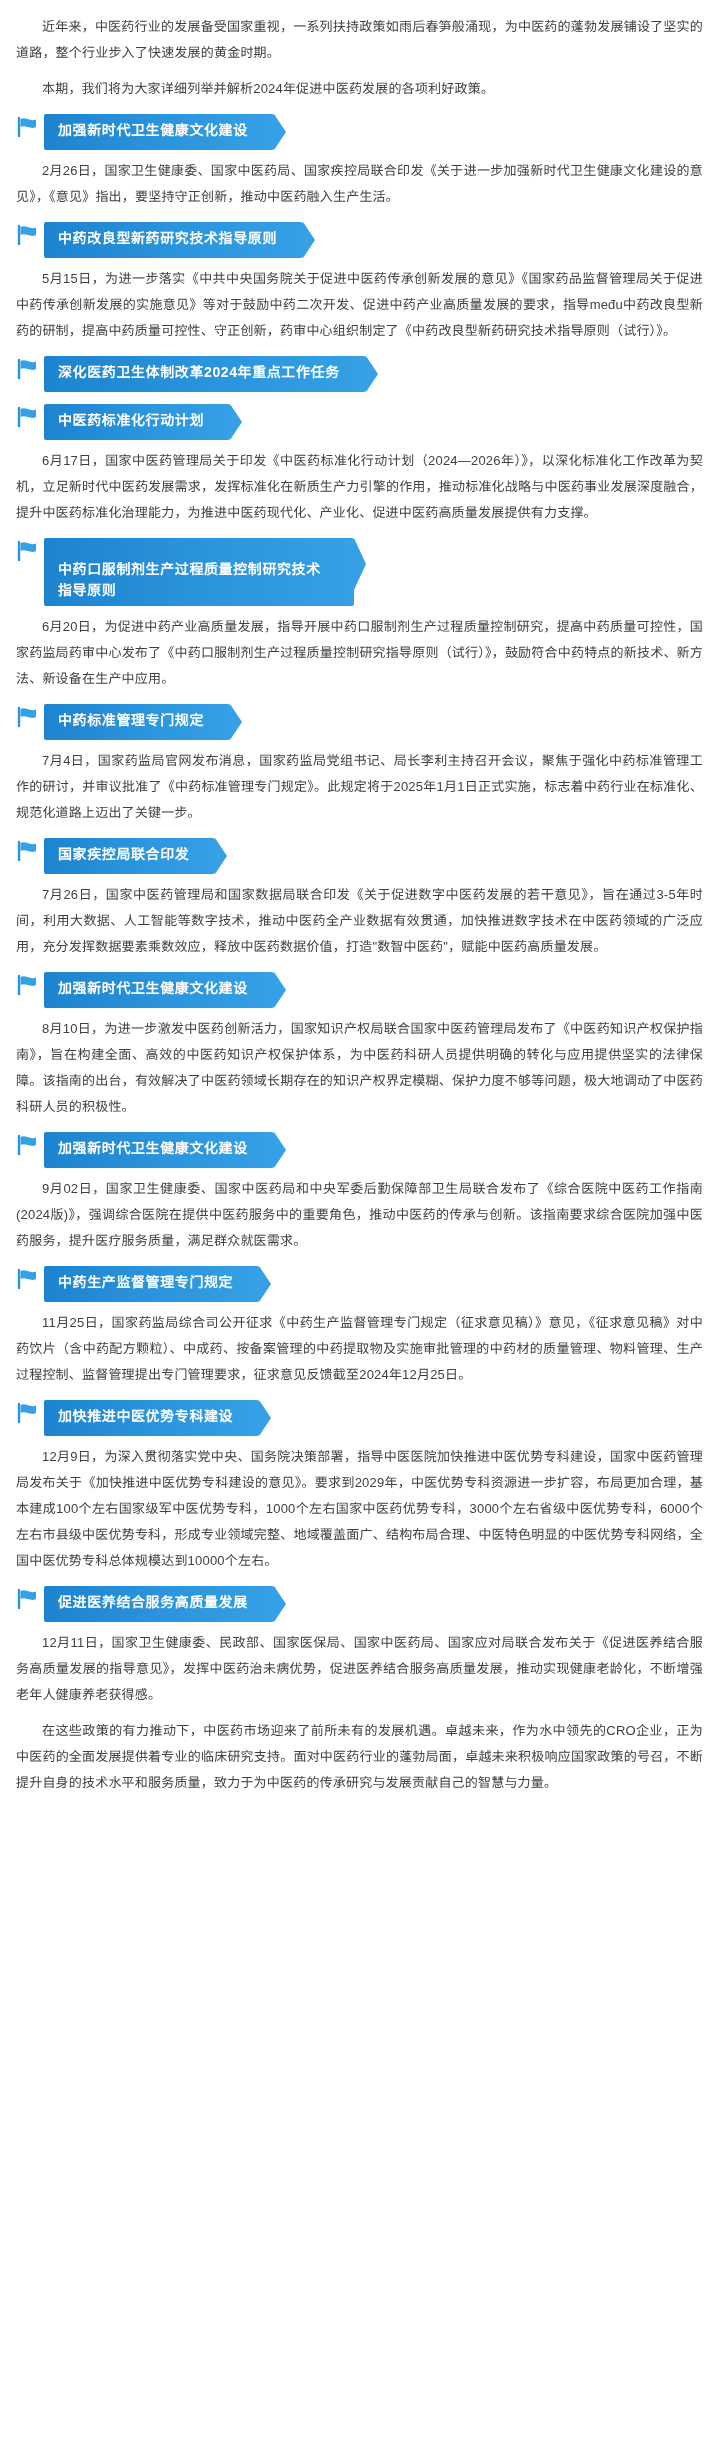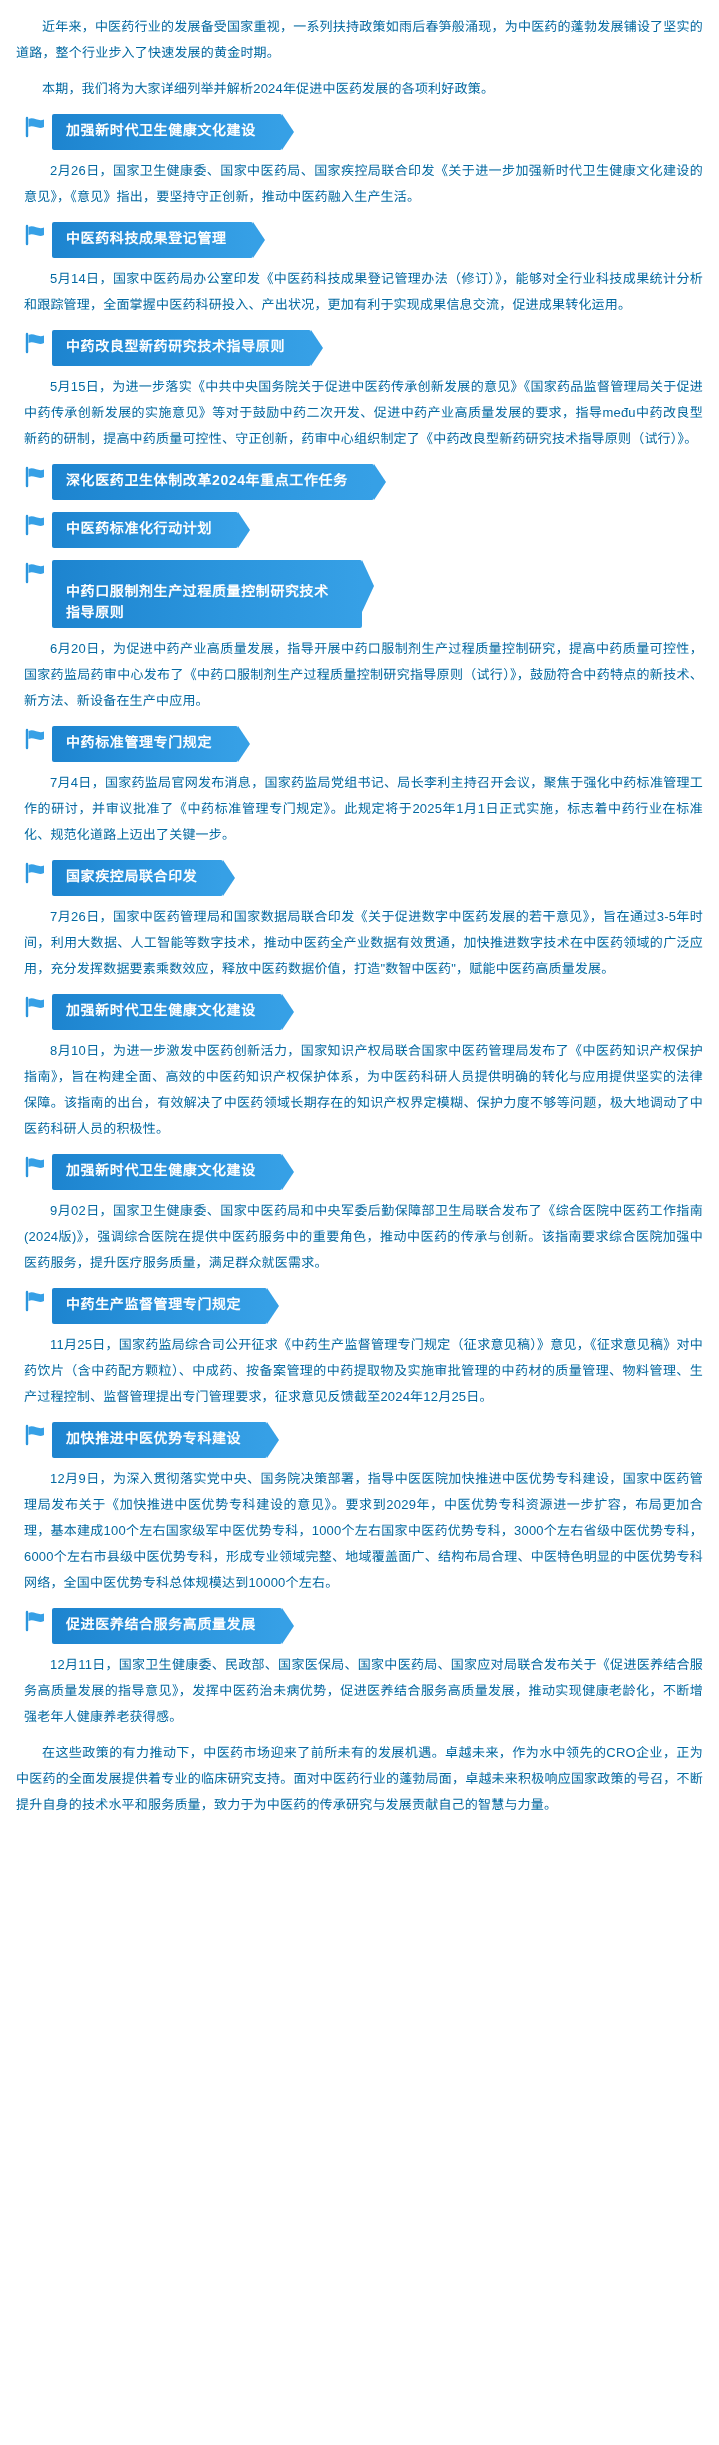--- a/index.html
+++ b/index.html
@@ -18,27 +18,27 @@
   .page {
     width: 719px;
     box-sizing: border-box;
     padding: 14px 16px 28px 16px;
     background: #fff;
   }
   p.para {
     margin: 0 0 10px 0;
     text-indent: 2em;
     text-align: justify;
-    color: #0369a1;
+    color: #404040;
     font-size: 13px;
     line-height: 2.0;
     letter-spacing: 0.2px;
   }
   .section {
-    margin: 0 0 4px 8px;
+    margin: 0 0 4px 0;
   }
   .heading-row {
     display: flex;
     align-items: flex-start;
     margin: 12px 0 8px 0;
   }
   .flag {
     flex: 0 0 auto;
     width: 26px;
     height: 26px;
@@ -116,35 +116,20 @@
           </svg>
       </span>
       <span class="banner-wrap">
         <span class="banner">加强新时代卫生健康文化建设</span>
         <span class="banner-tail"></span>
       </span>
     </div>
     <p class="para">2月26日，国家卫生健康委、国家中医药局、国家疾控局联合印发《关于进一步加强新时代卫生健康文化建设的意见》，《意见》指出，要坚持守正创新，推动中医药融入生产生活。</p>
   </div>
 
-  <div class="section">
-    <div class="heading-row">
-      <span class="flag">
-        <svg width="26" height="26" viewBox="0 0 26 26">
-            <path d="M3 4 L3 22" stroke="#2b95dd" stroke-width="2.4" stroke-linecap="round" fill="none"></path>
-            <path d="M4.5 5 C10 2.5, 14 8, 20 5.5 L20 13 C14 16, 10 10.5, 4.5 13 Z" fill="#36a0e6"></path>
-          </svg>
-      </span>
-      <span class="banner-wrap">
-        <span class="banner">中医药科技成果登记管理</span>
-        <span class="banner-tail"></span>
-      </span>
-    </div>
-    <p class="para">5月14日，国家中医药局办公室印发《中医药科技成果登记管理办法（修订）》，能够对全行业科技成果统计分析和跟踪管理，全面掌握中医药科研投入、产出状况，更加有利于实现成果信息交流，促进成果转化运用。</p>
-  </div>
 
   <div class="section">
     <div class="heading-row">
       <span class="flag">
         <svg width="26" height="26" viewBox="0 0 26 26">
             <path d="M3 4 L3 22" stroke="#2b95dd" stroke-width="2.4" stroke-linecap="round" fill="none"></path>
             <path d="M4.5 5 C10 2.5, 14 8, 20 5.5 L20 13 C14 16, 10 10.5, 4.5 13 Z" fill="#36a0e6"></path>
           </svg>
       </span>
       <span class="banner-wrap">
@@ -176,20 +161,21 @@
         <svg width="26" height="26" viewBox="0 0 26 26">
             <path d="M3 4 L3 22" stroke="#2b95dd" stroke-width="2.4" stroke-linecap="round" fill="none"></path>
             <path d="M4.5 5 C10 2.5, 14 8, 20 5.5 L20 13 C14 16, 10 10.5, 4.5 13 Z" fill="#36a0e6"></path>
           </svg>
       </span>
       <span class="banner-wrap">
         <span class="banner">中医药标准化行动计划</span>
         <span class="banner-tail"></span>
       </span>
     </div>
+    <p class="para">6月17日，国家中医药管理局关于印发《中医药标准化行动计划（2024—2026年）》，以深化标准化工作改革为契机，立足新时代中医药发展需求，发挥标准化在新质生产力引擎的作用，推动标准化战略与中医药事业发展深度融合，提升中医药标准化治理能力，为推进中医药现代化、产业化、促进中医药高质量发展提供有力支撑。</p>
   </div>
 
   <div class="section">
     <div class="heading-row">
       <span class="flag">
         <svg width="26" height="26" viewBox="0 0 26 26">
             <path d="M3 4 L3 22" stroke="#2b95dd" stroke-width="2.4" stroke-linecap="round" fill="none"></path>
             <path d="M4.5 5 C10 2.5, 14 8, 20 5.5 L20 13 C14 16, 10 10.5, 4.5 13 Z" fill="#36a0e6"></path>
           </svg>
       </span>

